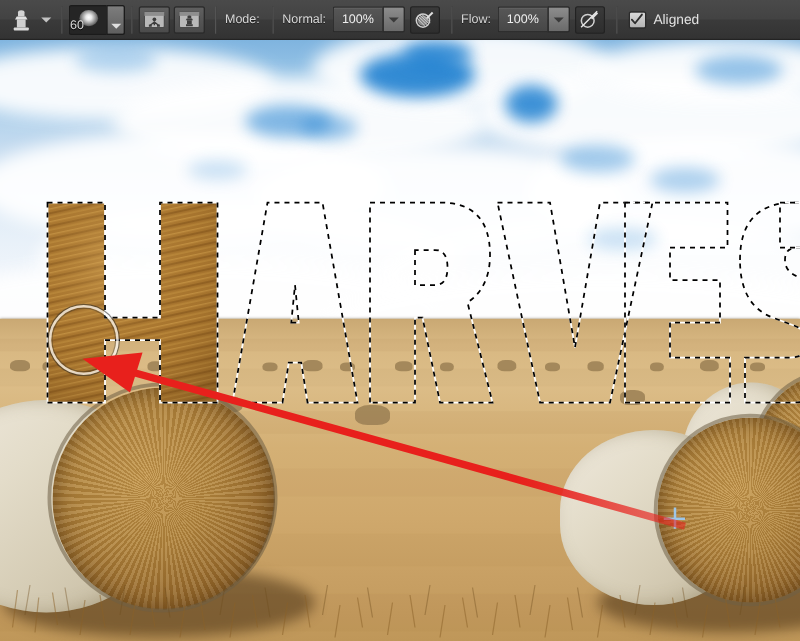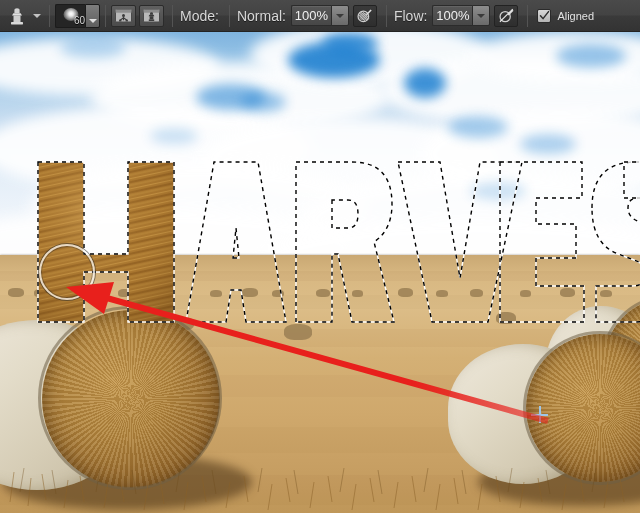--- a/index.html
+++ b/index.html
@@ -30,21 +30,21 @@
   }
   .ob-sep {
     width: 1px; height: 22px;
     background: #2a2a2a;
     border-right: 1px solid #545454;
     margin: 0 5px;
     flex: 0 0 auto;
   }
   .ob-label {
     color: #d8d8d8;
-    font-size: 14px;
+    font-size: 10px;
     margin: 0 5px 0 2px;
     white-space: nowrap;
     text-shadow: 0 1px 0 #1d1d1d;
   }
 
   
   .tool-btn {
     width: 26px; height: 24px;
     display: flex; align-items: center; justify-content: center;
     flex: 0 0 auto;
@@ -76,21 +76,21 @@
     position: absolute;
     left: 50%; top: 3px;
     transform: translateX(-50%);
     width: 15px; height: 13px;
     border-radius: 50%;
     background: radial-gradient(ellipse at 50% 45%, #ffffff 0%, #e8e8e8 22%, #9d9d9d 48%, #555 72%, #2a2a2a 100%);
   }
   .brush-size {
     position: absolute;
     left: 0; right: 0; bottom: 1px;
-    text-align: right;
+    text-align: left;
     font-size: 10px;
     color: #d8d8d8;
     text-shadow: 0 1px 0 #000;
   }
   .brush-arrow {
     width: 15px; height: 24px;
     background: linear-gradient(to bottom, #7d7d7d, #5f5f5f);
     border: 1px solid #1b1b1b;
     border-radius: 0 2px 2px 0;
     display: flex; align-items: flex-end; justify-content: center;
@@ -142,21 +142,21 @@
 
   
   .num-group { display: flex; align-items: center; flex: 0 0 auto; }
   .num-field {
     width: 40px; height: 21px;
     background: linear-gradient(to bottom, #575757, #474747);
     border: 1px solid #2b2b2b;
     border-right: none;
     border-radius: 2px 0 0 2px;
     display: flex; align-items: center; justify-content: center;
-    color: #efefef; font-size: 13px;
+    color: #efefef; font-size: 10px;
     box-shadow: inset 0 1px 0 rgba(255,255,255,.08);
   }
   .num-arrow {
     width: 18px; height: 21px;
     background: linear-gradient(to bottom, #8d8d8d, #6a6a6a);
     border: 1px solid #2b2b2b;
     border-radius: 0 2px 2px 0;
     display: flex; align-items: center; justify-content: center;
   }
   .num-arrow .caret { border-top-color: #3a3a3a; border-width: 4px; }

